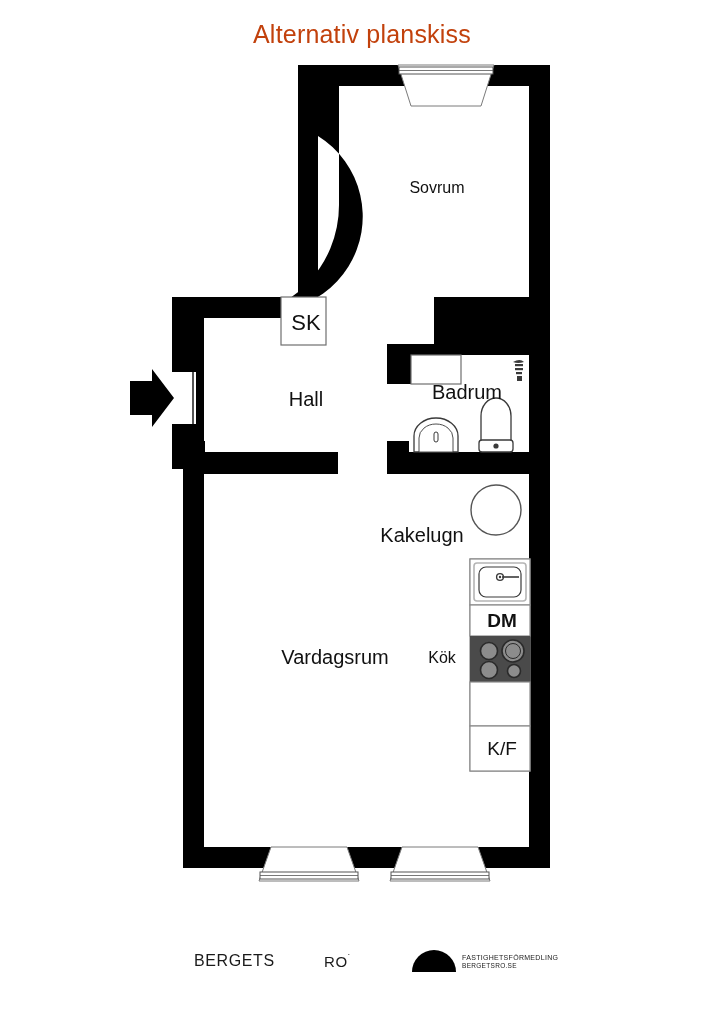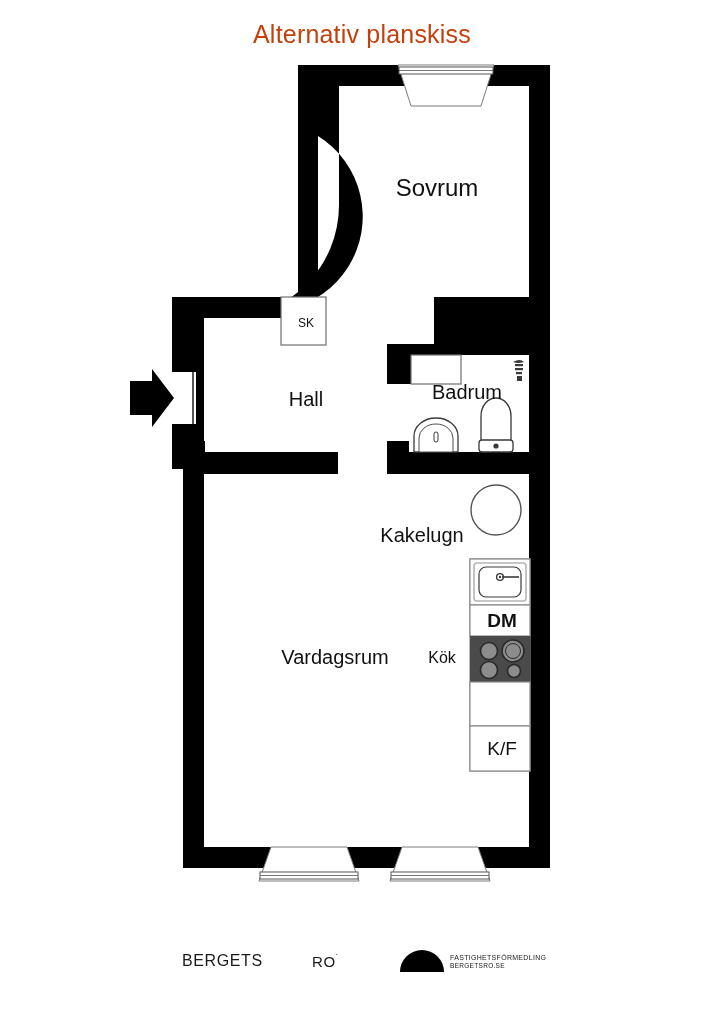--- a/index.html
+++ b/index.html
@@ -43,22 +43,22 @@
 
   
   .room-label {
     position: absolute;
     font-family: "Liberation Sans", sans-serif;
     color: #111;
     white-space: nowrap;
     transform: translate(-50%, -50%);
     pointer-events: none;
   }
-  #label-sovrum    { left: 437px; top: 188px; font-size: 24px; }
-  #label-sk        { left: 306px; top: 323px; font-size: 12px; }
+  #label-sovrum    { left: 437px; top: 188px; font-size: 16px; }
+  #label-sk        { left: 306px; top: 323px; font-size: 22px; }
   #label-hall      { left: 306px; top: 399px; font-size: 20px; }
   #label-badrum    { left: 467px; top: 392px; font-size: 20px; }
   #label-kakelugn  { left: 422px; top: 535px; font-size: 20px; }
   #label-vardagsrum{ left: 335px; top: 643px; font-size: 20px; margin-top: 14px; }
   #label-kok       { left: 442px; top: 658px; font-size: 16px; }
   #label-dm        { left: 502px; top: 621px; font-size: 19px; font-weight: bold; }
   #label-kf        { left: 502px; top: 749px; font-size: 19px; }
 
   
   #plan-footer {
@@ -70,20 +70,21 @@
   #footer-disclaimer {
     text-align: center;
     font-size: 11.5px;
     color: #1a1a1a;
     letter-spacing: 0.1px;
   }
   #footer-brand-row {
     position: relative;
     margin-top: 22px;
     height: 36px;
+    margin-left: 12px;
   }
   #brand-bergets {
     position: absolute;
     left: 182px;
     top: 2px;
     font-size: 16px;
     letter-spacing: 0.6px;
     color: #1a1a1a;
   }
   #brand-ro {

